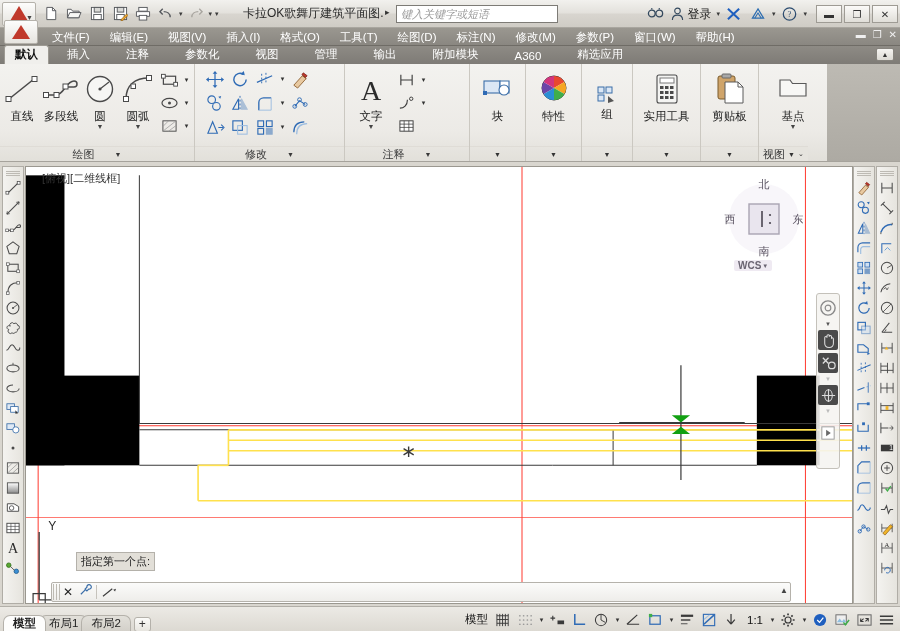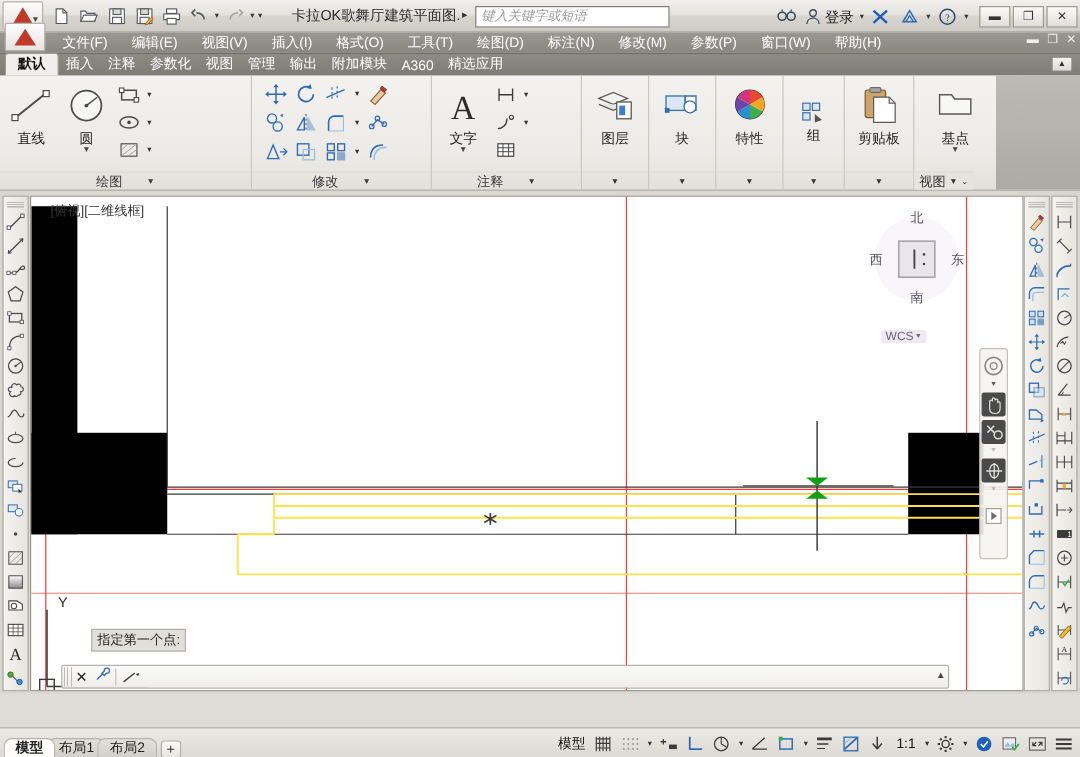--- a/index.html
+++ b/index.html
@@ -61,21 +61,21 @@
              display:flex;align-items:center;justify-content:center;}
   .menu-win{position:absolute;right:3px;top:1px;display:flex;gap:7px;font-size:10px;color:#efefef;}
   .menu-win span{cursor:pointer;}
 
   
   .ribbontabs{
     height:18px; display:flex; align-items:flex-end;
     background:linear-gradient(#8e8b85,#7e7b76);
     padding-left:4px; position:relative;
   }
-  .rt{font-size:11.5px;color:#fff;padding:1px 6px 2px;cursor:pointer;}
+  .rt{font-size:11.5px;color:#fff;padding:1px 18px 2px;cursor:pointer;}
   .rt.active{background:#f0efec;color:#111;border:1px solid #9d9a93;border-bottom:none;
              border-radius:3px 3px 0 0;font-weight:bold;padding:1px 10px 2px;}
   .ribbon-min{position:absolute;right:6px;top:2px;width:18px;height:13px;
               border:1px solid #87847e;background:linear-gradient(#f5f4f1,#dcdad4);
               border-radius:2px;display:flex;align-items:center;justify-content:center;
               font-size:7px;color:#333;cursor:pointer;}
 
   
   .ribbon{
     height:98px; display:flex; align-items:stretch;
@@ -137,21 +137,21 @@
   .cmd-pi{width:20px;display:flex;align-items:center;justify-content:center;}
   .cmd-text{font-family:"Liberation Mono","DejaVu Sans Mono",monospace;font-size:11.5px;color:#111;
             white-space:nowrap;padding-left:2px;}
   .cmd-text .hl{background:#d6d3cc;}
   .cmd-text .u{color:#1b5fd0;}
   .cmd-scroll{position:absolute;right:2px;top:3px;font-size:8px;color:#444;}
 
   
   .statusbar{height:25px;display:flex;align-items:center;
              background:linear-gradient(#eceae5,#dcd9d2);border-top:1px solid #b2afa8;
-             position:relative;padding:0 3px;margin-top:28px;}
+             position:relative;padding:0 3px;}
   .lt-tab{height:17px;display:flex;align-items:center;padding:0 9px;font-size:11.5px;color:#222;
           border:1px solid #b4b1aa;border-bottom:none;border-radius:7px 7px 0 0;margin-right:-7px;
           background:linear-gradient(#e2e0da,#d2cfc8);cursor:pointer;position:relative;}
   .lt-tab.active{background:#fdfdfc;font-weight:bold;z-index:3;}
   .lt-add{width:17px;height:15px;display:flex;align-items:center;justify-content:center;margin-left:10px;
           border:1px solid #b4b1aa;border-radius:3px;background:linear-gradient(#fbfbf9,#e7e5df);
           font-size:12px;color:#333;cursor:pointer;}
   .st-right{position:absolute;right:3px;top:0;height:25px;display:flex;align-items:center;gap:1px;}
   .sbtn{height:20px;min-width:20px;display:flex;align-items:center;justify-content:center;
         padding:0 2px;cursor:pointer;border-radius:2px;}
@@ -298,41 +298,64 @@
     <div class="rt">管理</div>
     <div class="rt">输出</div>
     <div class="rt">附加模块</div>
     <div class="rt">A360</div>
     <div class="rt">精选应用</div>
     <div class="ribbon-min">▲</div>
   </div>
 
   <div class="ribbon">
 
-    <div class="panel" style="width:210px">
+    <div class="panel" style="width:195px">
       <div class="panel-body">
         <div class="bigbtn">
           <span class="ic">
             <svg width="36" height="32" viewBox="0 0 36 32">
                 <path d="M5 26L30 6" stroke="#4a4a4a" stroke-width="1.6" fill="none"></path>
                 <rect x="2" y="23.5" width="5" height="5" fill="#fff" stroke="#4a4a4a"></rect>
                 <rect x="28" y="3.5" width="5" height="5" fill="#fff" stroke="#4a4a4a"></rect>
               </svg>
           </span>
           <span class="lb">直线</span>
         </div>
         <div class="bigbtn">
           <span class="ic">
+            <svg width="38" height="32" viewBox="0 0 38 32">
+                <path d="M4 22h10c8 0 10-14 18-14 4 0 4 6 0 6h-8" stroke="#4a4a4a" stroke-width="1.5" fill="none"></path>
+                <rect x="1.5" y="19.5" width="5" height="5" fill="#fff" stroke="#4a4a4a"></rect>
+                <rect x="12" y="19.5" width="5" height="5" fill="#fff" stroke="#4a4a4a"></rect>
+                <rect x="21" y="11" width="5" height="5" fill="#fff" stroke="#4a4a4a"></rect>
+              </svg>
+          </span>
+          <span class="lb">多段线</span>
+        </div>
+        <div class="bigbtn">
+          <span class="ic">
             <svg width="34" height="32" viewBox="0 0 34 32">
                 <circle cx="17" cy="16" r="12.5" fill="#f6f6f4" stroke="#4a4a4a" stroke-width="1.4"></circle>
                 <path d="M17 16l9-7" stroke="#4a4a4a" stroke-width="1.2"></path>
                 <circle cx="17" cy="16" r="1.6" fill="#4a4a4a"></circle>
               </svg>
           </span>
           <span class="lb">圆</span>
+          <span class="dn">▼</span>
+        </div>
+        <div class="bigbtn">
+          <span class="ic">
+            <svg width="34" height="32" viewBox="0 0 34 32">
+                <path d="M5 26C5 12 14 5 28 5" stroke="#4a4a4a" stroke-width="1.5" fill="none"></path>
+                <rect x="2.5" y="23.5" width="5" height="5" fill="#fff" stroke="#4a4a4a"></rect>
+                <rect x="25.5" y="2.5" width="5" height="5" fill="#fff" stroke="#4a4a4a"></rect>
+                <rect x="10" y="11" width="4.5" height="4.5" fill="#fff" stroke="#4a4a4a"></rect>
+              </svg>
+          </span>
+          <span class="lb">圆弧</span>
           <span class="dn">▼</span>
         </div>
         <div class="smallcol">
           <div class="smallrow">
             <span class="smallbtn">
               <svg width="19" height="16" viewBox="0 0 20 17">
                   <rect x="3.5" y="4.5" width="13" height="8.5" fill="none" stroke="#4a4a4a" stroke-width="1.3"></rect>
                   <rect x="1.5" y="2.5" width="4" height="4" fill="#fff" stroke="#4a4a4a"></rect>
                   <rect x="14.5" y="11" width="4" height="4" fill="#fff" stroke="#4a4a4a"></rect>
                 </svg>
@@ -502,36 +525,20 @@
             </span>
           </div>
         </div>
       </div>
       <div class="panel-title">
         <span>注释</span>
         <span class="ca">▼</span>
       </div>
     </div>
 
-    <div class="panel" style="width:56px">
-      <div class="panel-body" style="justify-content:center">
-        <div class="bigbtn" style="width:52px">
-          <span class="ic">
-            <svg width="36" height="34" viewBox="0 0 36 34">
-                <path d="M4 11l12-5 12 5-12 5z" fill="#f2f2f0" stroke="#5a5a5a" stroke-width="1"></path>
-                <path d="M4 16l12 5 12-5" fill="#e6e6e3" stroke="#5a5a5a" stroke-width="1"></path>
-                <rect x="19" y="14" width="12" height="14" fill="#fff" stroke="#4a4a4a"></rect>
-                <rect x="21" y="17" width="5" height="8" fill="#3b7fd0"></rect>
-              </svg>
-          </span>
-          <span class="lb">图层</span>
-        </div>
-      </div>
-      <div class="panel-dn">▼</div>
-    </div>
 
     <div class="panel" style="width:56px">
       <div class="panel-body" style="justify-content:center">
         <div class="bigbtn" style="width:52px">
           <span class="ic">
             <svg width="36" height="34" viewBox="0 0 36 34">
                 <rect x="4" y="9" width="16" height="12" fill="#dbe7f5" stroke="#3b6ea8" stroke-width="1.1"></rect>
                 <path d="M20 9h9v12h-9z" fill="#fff" stroke="#3b6ea8" stroke-width="1.1"></path>
                 <circle cx="24" cy="18" r="5" fill="#fff" stroke="#3b6ea8" stroke-width="1.1"></circle>
                 <rect x="3" y="19" width="4" height="4" fill="#2f6bb5"></rect>
@@ -573,20 +580,45 @@
                 <rect x="3" y="11" width="6" height="6" fill="#dbe7f5" stroke="#3b6ea8"></rect>
                 <path d="M13 12l6 5-6 2z" fill="#555"></path>
               </svg>
           </span>
           <span class="lb">组</span>
         </div>
       </div>
       <div class="panel-dn">▼</div>
     </div>
 
+    <div class="panel" style="width:68px">
+      <div class="panel-body" style="justify-content:center">
+        <div class="bigbtn" style="width:64px">
+          <span class="ic">
+            <svg width="30" height="34" viewBox="0 0 30 34">
+                <rect x="5" y="3" width="20" height="28" rx="2" fill="#f4f4f2" stroke="#4a4a4a" stroke-width="1.1"></rect>
+                <rect x="8" y="6" width="14" height="5" fill="#fff" stroke="#7a7a7a"></rect>
+            <g fill="#4a4a4a">
+                  <rect x="8" y="14" width="3.5" height="3"></rect>
+                  <rect x="13" y="14" width="3.5" height="3"></rect>
+                  <rect x="18" y="14" width="3.5" height="3"></rect>
+                  <rect x="8" y="19" width="3.5" height="3"></rect>
+                  <rect x="13" y="19" width="3.5" height="3"></rect>
+                  <rect x="18" y="19" width="3.5" height="3"></rect>
+                  <rect x="8" y="24" width="3.5" height="3"></rect>
+                  <rect x="13" y="24" width="3.5" height="3"></rect>
+                  <rect x="18" y="24" width="3.5" height="3"></rect>
+                </g>
+              </svg>
+          </span>
+          <span class="lb">实用工具</span>
+        </div>
+      </div>
+      <div class="panel-dn">▼</div>
+    </div>
 
     <div class="panel" style="width:58px">
       <div class="panel-body" style="justify-content:center">
         <div class="bigbtn" style="width:54px">
           <span class="ic">
             <svg width="30" height="34" viewBox="0 0 30 34">
                 <rect x="3" y="4" width="17" height="23" rx="2" fill="#cfa46a" stroke="#7a5a2a" stroke-width="1"></rect>
                 <rect x="7" y="2" width="9" height="4" rx="1" fill="#a8a8a8" stroke="#6a6a6a"></rect>
                 <path d="M10 10h13l5 5v16H10z" fill="#fff" stroke="#5a5a5a" stroke-width="1"></path>
                 <path d="M23 10v5h5" fill="none" stroke="#5a5a5a"></path>
@@ -808,22 +840,22 @@
             <circle cx="42" cy="46" r="35" fill="#f3eff6" opacity=".55"></circle>
             <rect x="27" y="31" width="30" height="30" fill="#e9e5ee" stroke="#a9a4b2" stroke-width="1.4"></rect>
             <path d="M40 38v16" stroke="#4a4550" stroke-width="1.6"></path>
             <circle cx="48" cy="42" r="1.1" fill="#4a4550"></circle>
             <circle cx="48" cy="50" r="1.1" fill="#4a4550"></circle>
             <text x="42" y="15" font-size="11" text-anchor="middle" fill="#57505f" font-family="Liberation Sans, sans-serif">北</text>
             <text x="42" y="82" font-size="11" text-anchor="middle" fill="#57505f" font-family="Liberation Sans, sans-serif">南</text>
             <text x="8" y="50" font-size="11" text-anchor="middle" fill="#57505f" font-family="Liberation Sans, sans-serif">西</text>
             <text x="76" y="50" font-size="11" text-anchor="middle" fill="#57505f" font-family="Liberation Sans, sans-serif">东</text>
           </svg>
-          <div style="position:absolute;left:12px;top:105px;display:flex;align-items:center;gap:1px;
-                      background:#efeaf2;border-radius:2px;padding:0 4px;font-size:10px;color:#6a6472;">
+          <div style="position:absolute;left:12px;top:87px;display:flex;align-items:center;gap:1px;
+                      background:#efeaf2;border-radius:2px;padding:0 4px;font-size:10px;color:#6a6472;font-weight:bold;">
             <span>WCS</span>
             <span style="font-size:6px">▼</span>
           </div>
         </div>
 
         <div class="navbar">
           <div class="navbtn">
             <svg width="18" height="18" viewBox="0 0 19 19">
                 <circle cx="9.5" cy="9.5" r="7.5" fill="none" stroke="#8a8a8a" stroke-width="1.5"></circle>
                 <circle cx="9.5" cy="9.5" r="3" fill="none" stroke="#8a8a8a" stroke-width="1.2"></circle>

